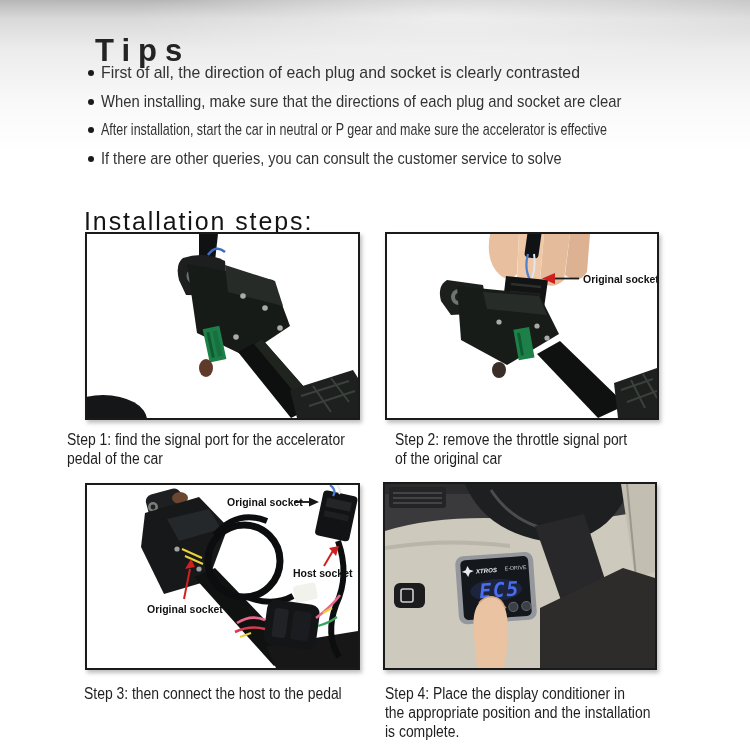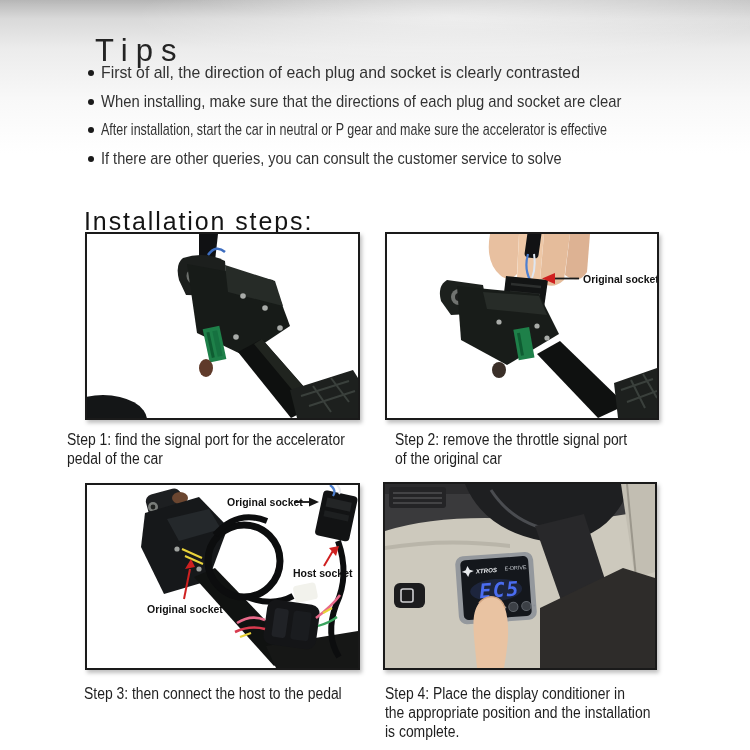--- a/index.html
+++ b/index.html
@@ -8,21 +8,21 @@
     font-family:"Liberation Sans",sans-serif;color:#2c2c2c;
   }
   
   .top-bg{position:absolute;left:0;top:0;width:750px;height:205px;
     background:linear-gradient(180deg,#b7b7b7 0%,#d9d9d9 9%,#ececec 24%,#f8f8f8 48%,#ffffff 75%);}
   .top-bg::after{content:"";position:absolute;inset:0;
     background:radial-gradient(120% 70% at 82% -25%, rgba(255,255,255,.7), rgba(255,255,255,0) 60%),
                radial-gradient(95% 60% at 12% -30%, rgba(0,0,0,.10), rgba(0,0,0,0) 55%),
                radial-gradient(60% 35% at 60% 8%, rgba(255,255,255,.5), rgba(255,255,255,0) 70%);}
   .tips-title{position:absolute;left:95px;top:12px;font-size:31px;letter-spacing:8px;
-    color:#242424;font-weight:400;}
+    color:#242424;font-weight:700;}
   .tips{position:absolute;left:88px;top:59px;margin:0;padding:0;list-style:none;}
   .tip{height:28.6px;display:flex;align-items:center;}
   .dot{width:6px;height:6px;border-radius:50%;background:#1a1a1a;margin-right:7px;flex:none;}
   .tip .txt{display:inline-block;transform-origin:left center;white-space:nowrap;
     font-size:17px;color:#333333;}
   .sc1{transform:scaleX(.93);} .sc2{transform:scaleX(.87);}
   .sc3{transform:scaleX(.735);} .sc4{transform:scaleX(.855);}
   .install-title{position:absolute;left:84px;top:184px;font-size:26px;letter-spacing:2px;
     color:#141414;font-weight:400;transform:scaleX(.96);transform-origin:left top;}
   figure.photo{position:absolute;margin:0;background:#ffffff;border:2px solid #1a1a1a;

